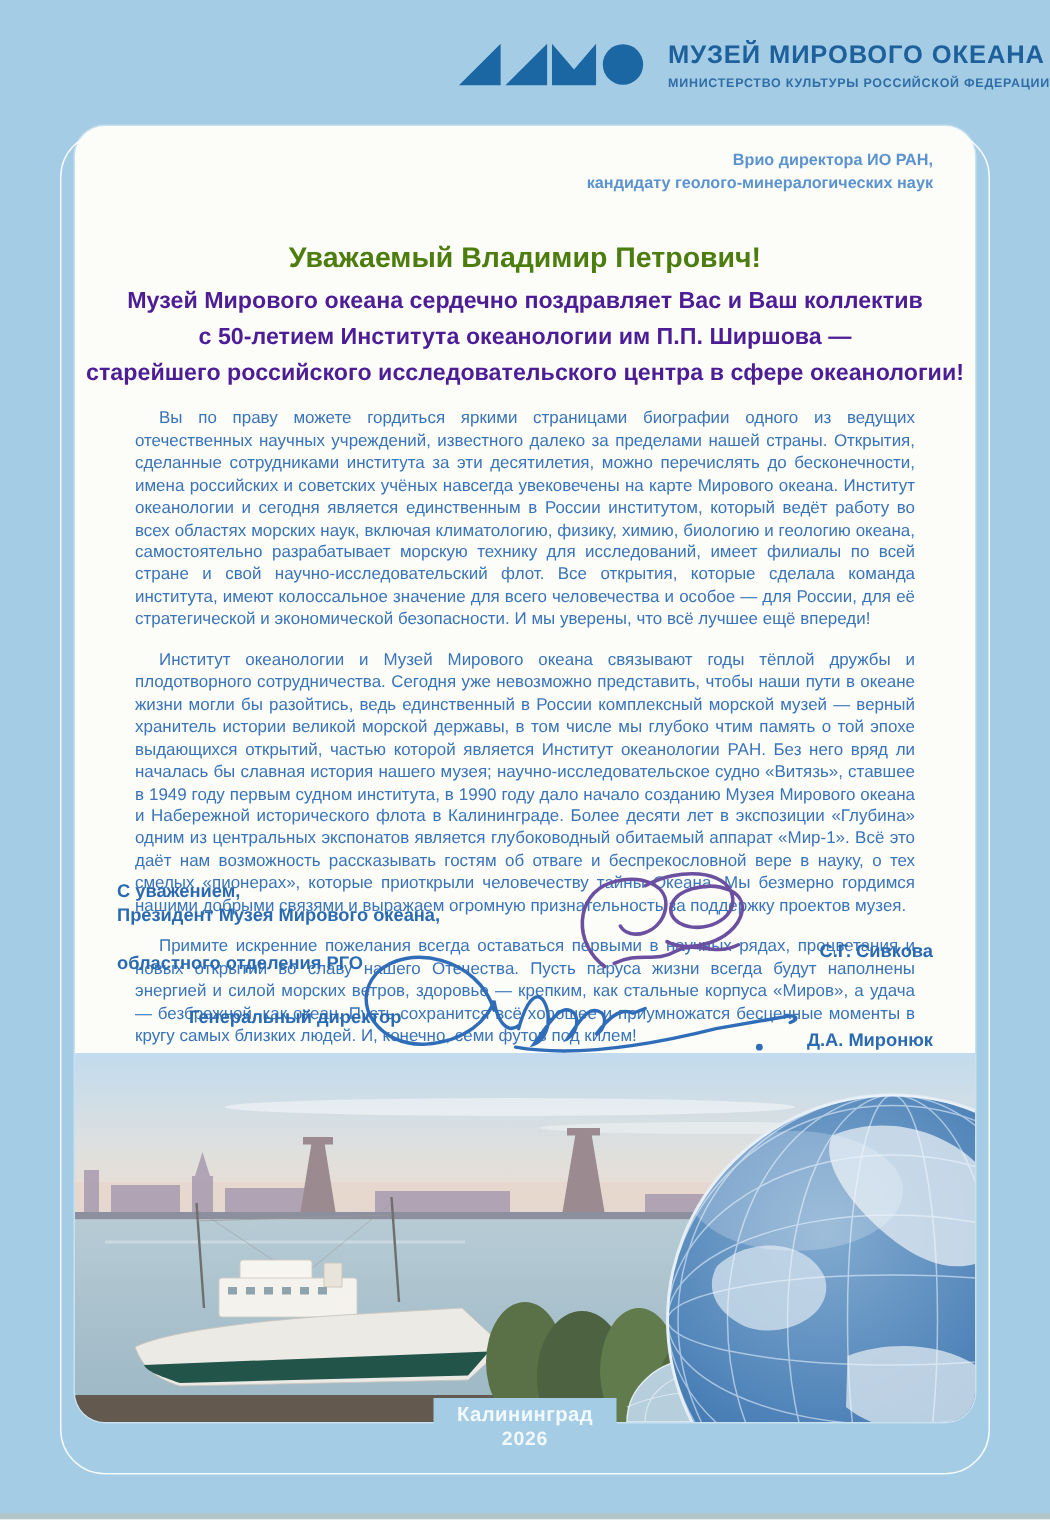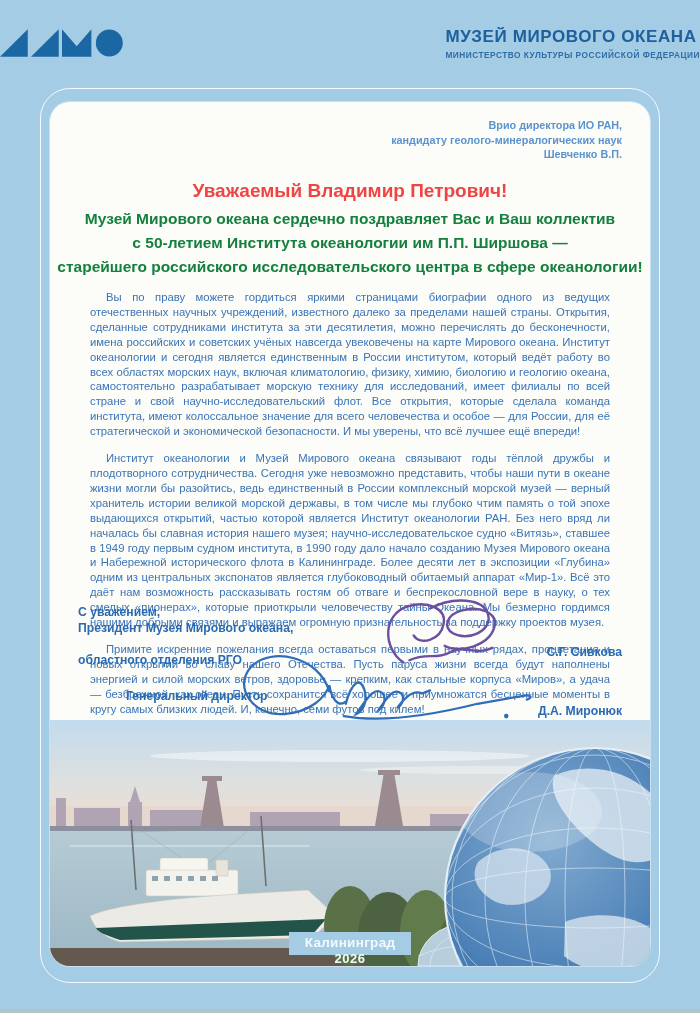--- a/index.html
+++ b/index.html
@@ -1,36 +1,36 @@
 <!DOCTYPE html>
 <html lang="ru"><head>
 <meta charset="utf-8">
 <style>
   html,body{margin:0;padding:0;}
   body{width:700px;height:1013px;font-family:"Liberation Sans","DejaVu Sans",sans-serif;}
   .page{position:relative;width:700px;height:1013px;background:#a4cce4;overflow:hidden;}
 
   
-  .header{position:absolute;top:20px;left:0;width:100%;display:flex;justify-content:space-between;align-items:center;gap:15px;}
+  .header{position:absolute;top:20px;left:0;width:100%;display:flex;justify-content:flex-end;align-items:center;gap:15px;}
   .logo{width:124px;height:46px;flex:0 0 auto;}
   .header-text{text-align:left;}
   .header-title{font-size:17px;font-weight:bold;color:#1d609b;letter-spacing:.6px;}
   .header-subtitle{font-size:8.3px;font-weight:bold;color:#2f6da6;letter-spacing:.5px;margin-top:3px;}
 
   
   .outer-line{position:absolute;left:40px;top:88px;width:620px;height:895px;border:1.6px solid rgba(255,255,255,.88);border-radius:30px;box-sizing:border-box;}
 
   
-  .card{position:absolute;left:50px;top:102px;width:600px;height:864px;background:#fcfcf8;border-radius:20px;overflow:hidden;box-shadow:0 0 0 1px rgba(255,255,255,.4);}
+  .card{position:absolute;left:50px;top:84px;width:600px;height:864px;background:#fcfcf8;border-radius:20px;overflow:hidden;box-shadow:0 0 0 1px rgba(255,255,255,.4);}
 
   .recipient{position:absolute;top:16px;right:28px;text-align:right;font-size:10.8px;line-height:14.6px;font-weight:600;color:#5b93cf;}
 
   .title-block{position:absolute;top:78px;left:0;width:100%;text-align:center;}
-  .salutation{font-size:19px;font-weight:bold;color:#ef4444;margin-bottom:5px;}
-  .title-line{font-size:15.5px;font-weight:600;color:#15803d;line-height:24px;}
+  .salutation{font-size:19px;font-weight:bold;color:#4d7c0f;margin-bottom:5px;}
+  .title-line{font-size:15.5px;font-weight:600;color:#4c1d95;line-height:24px;}
 
   .body-text{position:absolute;top:176px;left:28px;width:544px;font-size:11.3px;line-height:14.9px;text-align:justify;color:#3a74b8;}
   .body-text p{margin:12px;text-indent:16px;}
 
   .closing-label{position:absolute;left:28px;font-size:12.2px;font-weight:bold;color:#2a6ab0;line-height:16px;}
   .closing-name{position:absolute;right:28px;font-size:12.2px;font-weight:bold;color:#2a6ab0;text-align:left;}
 
   .sig{position:absolute;pointer-events:none;}
   .sig-sivkova{left:320px;top:492px;width:170px;height:88px;}
   .sig-mironyuk{left:180px;top:538px;width:320px;height:108px;}
@@ -66,21 +66,20 @@
     </div>
   </div>
 
   <div class="outer-line"></div>
 
   <div class="card">
 
     <div class="recipient">
       <div>Врио директора ИО РАН,</div>
       <div>кандидату геолого-минералогических наук</div>
-      <div>Шевченко В.П.</div>
     </div>
 
     <div class="title-block">
       <div class="salutation">Уважаемый Владимир Петрович!</div>
       <div class="title-line">Музей Мирового океана сердечно поздравляет Вас и Ваш коллектив</div>
       <div class="title-line">с 50-летием Института океанологии им П.П. Ширшова —</div>
       <div class="title-line">старейшего российского исследовательского центра в сфере океанологии!</div>
     </div>
 
     <div class="body-text">

